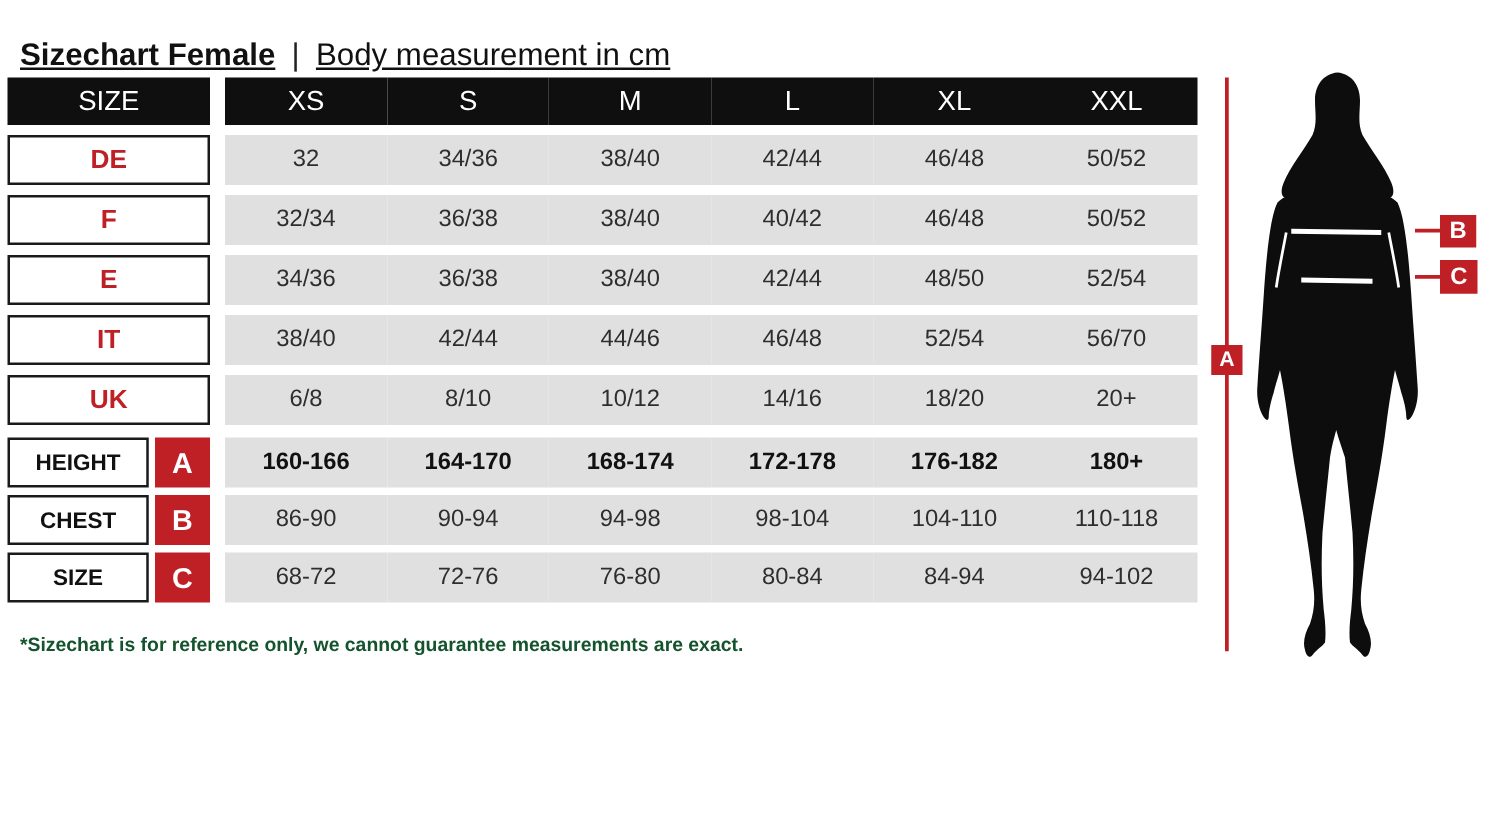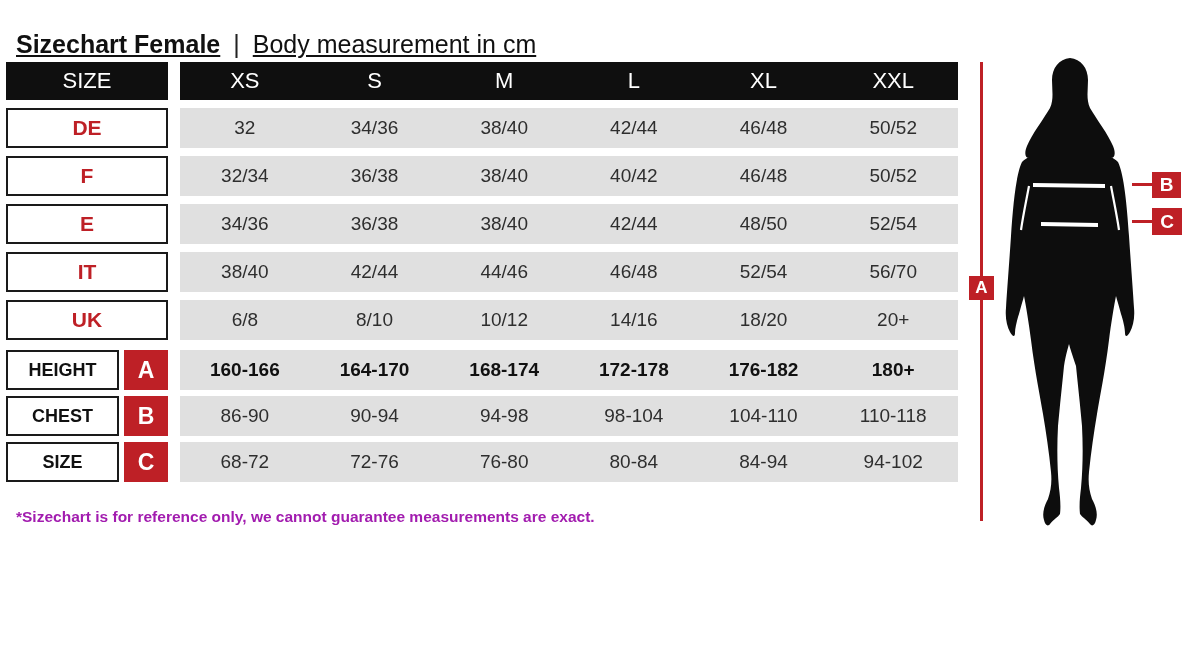--- a/index.html
+++ b/index.html
@@ -26,21 +26,21 @@
   .meas-label{flex:0 0 113px;background:#fff;border:2.5px solid #1a1a1a;box-sizing:border-box;
               color:#111;font-weight:bold;font-size:18px;display:flex;align-items:center;justify-content:center;
               margin-right:5px;}
   .marker-box{flex:1 1 auto;background:#be2026;color:#fff;font-weight:bold;font-size:23px;
               display:flex;align-items:center;justify-content:center;}
   .gap-above{margin-top:10px;}
   .row.tight{margin-bottom:6px;}
   .bold-vals .cell{font-weight:bold;color:#111;}
 
   
-  .footnote{position:absolute;left:16px;top:508px;font-size:15.5px;font-weight:bold;color:#a21caf;}
+  .footnote{position:absolute;left:16px;top:508px;font-size:15.5px;font-weight:bold;color:#14532d;}
 
   
   .figure{position:absolute;left:955px;top:50px;width:245px;height:500px;}
   .height-line{position:absolute;left:25px;top:12px;width:3px;height:459px;background:#be2026;}
   .fmarker{position:absolute;background:#be2026;color:#fff;font-weight:bold;
            display:flex;align-items:center;justify-content:center;}
   .marker-a{left:14px;top:226px;width:25px;height:24px;font-size:17px;}
   .marker-b{left:197px;top:122px;width:29px;height:26px;font-size:19px;}
   .marker-c{left:197px;top:158px;width:30px;height:27px;font-size:19px;}
   .tick{position:absolute;background:#be2026;width:21px;height:3px;}

